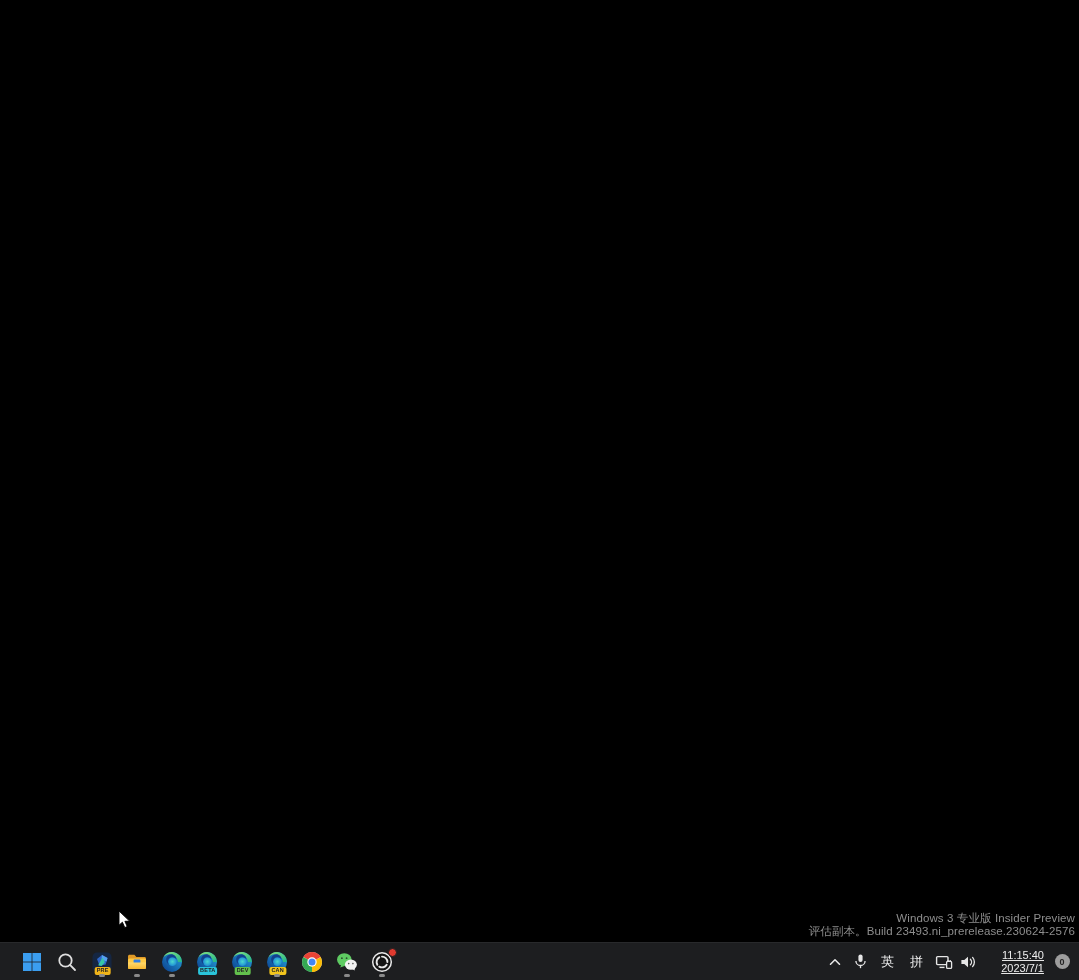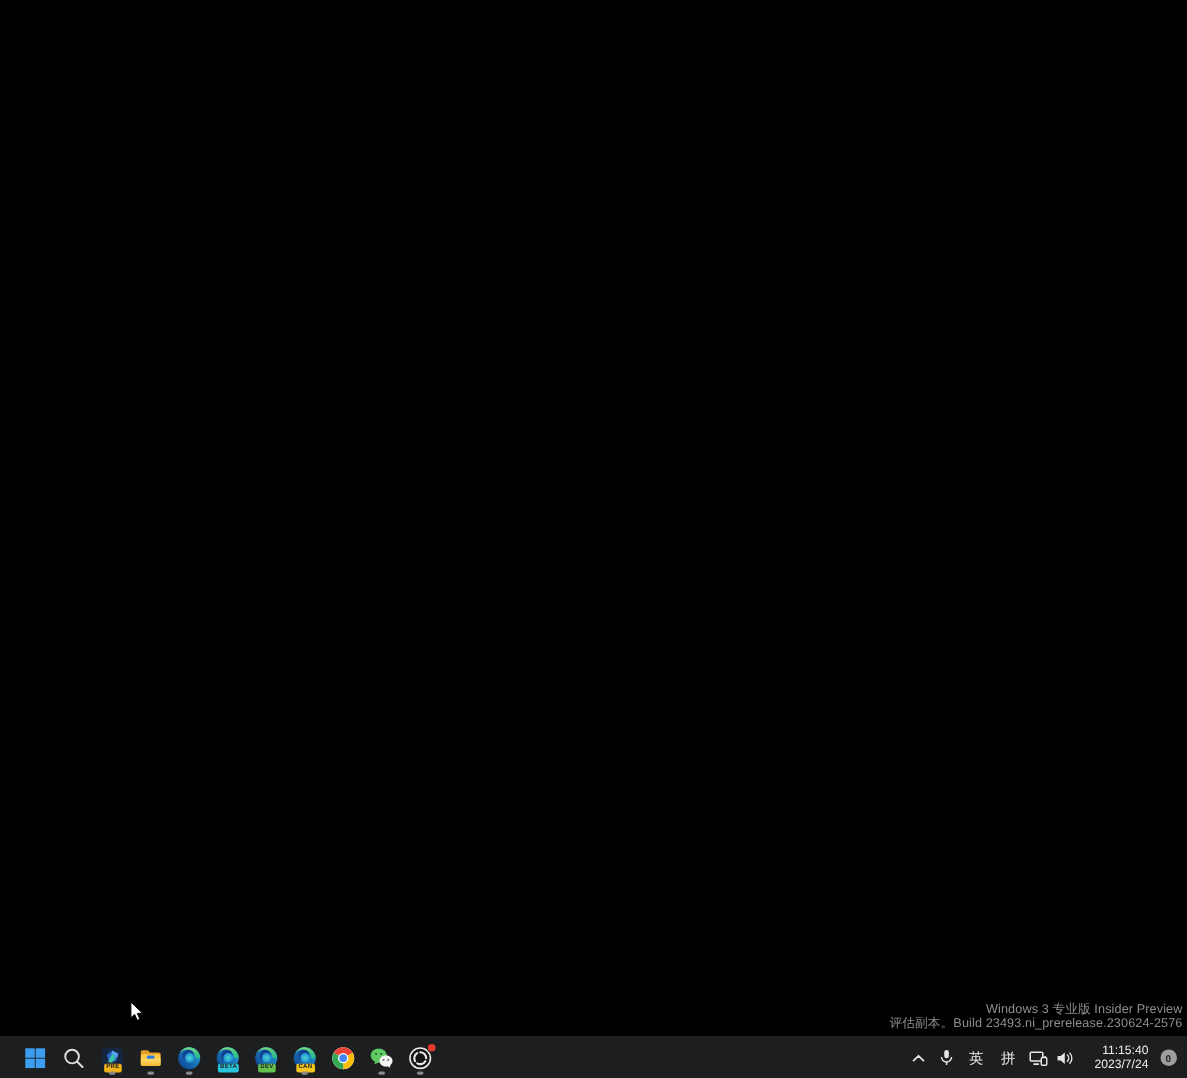--- a/index.html
+++ b/index.html
@@ -53,21 +53,21 @@
   .tray-btn{
     height:32px;border:none;background:transparent;border-radius:5px;
     display:flex;align-items:center;justify-content:center;gap:4px;
     color:#e6e6e6;padding:0;cursor:default;
   }
   .tray-btn svg{display:block;}
   .w-chevron{width:24px;}
   .w-mic{width:26px;}
   .w-ime{width:29px;font-size:13px;color:#efefef;}
   .w-quick{width:50px;}
-  .w-clock{width:66px;}
+  .w-clock{width:66px;text-decoration:underline;}
   .w-bell{width:30px;}
   .clock{
     display:flex;flex-direction:column;align-items:flex-end;justify-content:center;
     font-size:11px;line-height:13px;color:#efefef;width:100%;padding-right:3px;
     box-sizing:border-box;
   }
   .bell-circle{
     width:15px;height:15px;border-radius:50%;background:#9d9d9d;
     display:flex;align-items:center;justify-content:center;
     font-size:9px;font-weight:bold;color:#222;
@@ -302,21 +302,21 @@
             <use href="#sym-network"></use>
           </svg>
         <svg width="20" height="20">
             <use href="#sym-volume"></use>
           </svg>
       </button>
 
       <button class="tray-btn w-clock">
         <span class="clock">
           <span>11:15:40</span>
-          <span>2023/7/24</span>
+          <span>2023/7/1</span>
         </span>
       </button>
 
       <button class="tray-btn w-bell">
         <span class="bell-circle">
           <span>0</span>
         </span>
       </button>
 
     </div>

